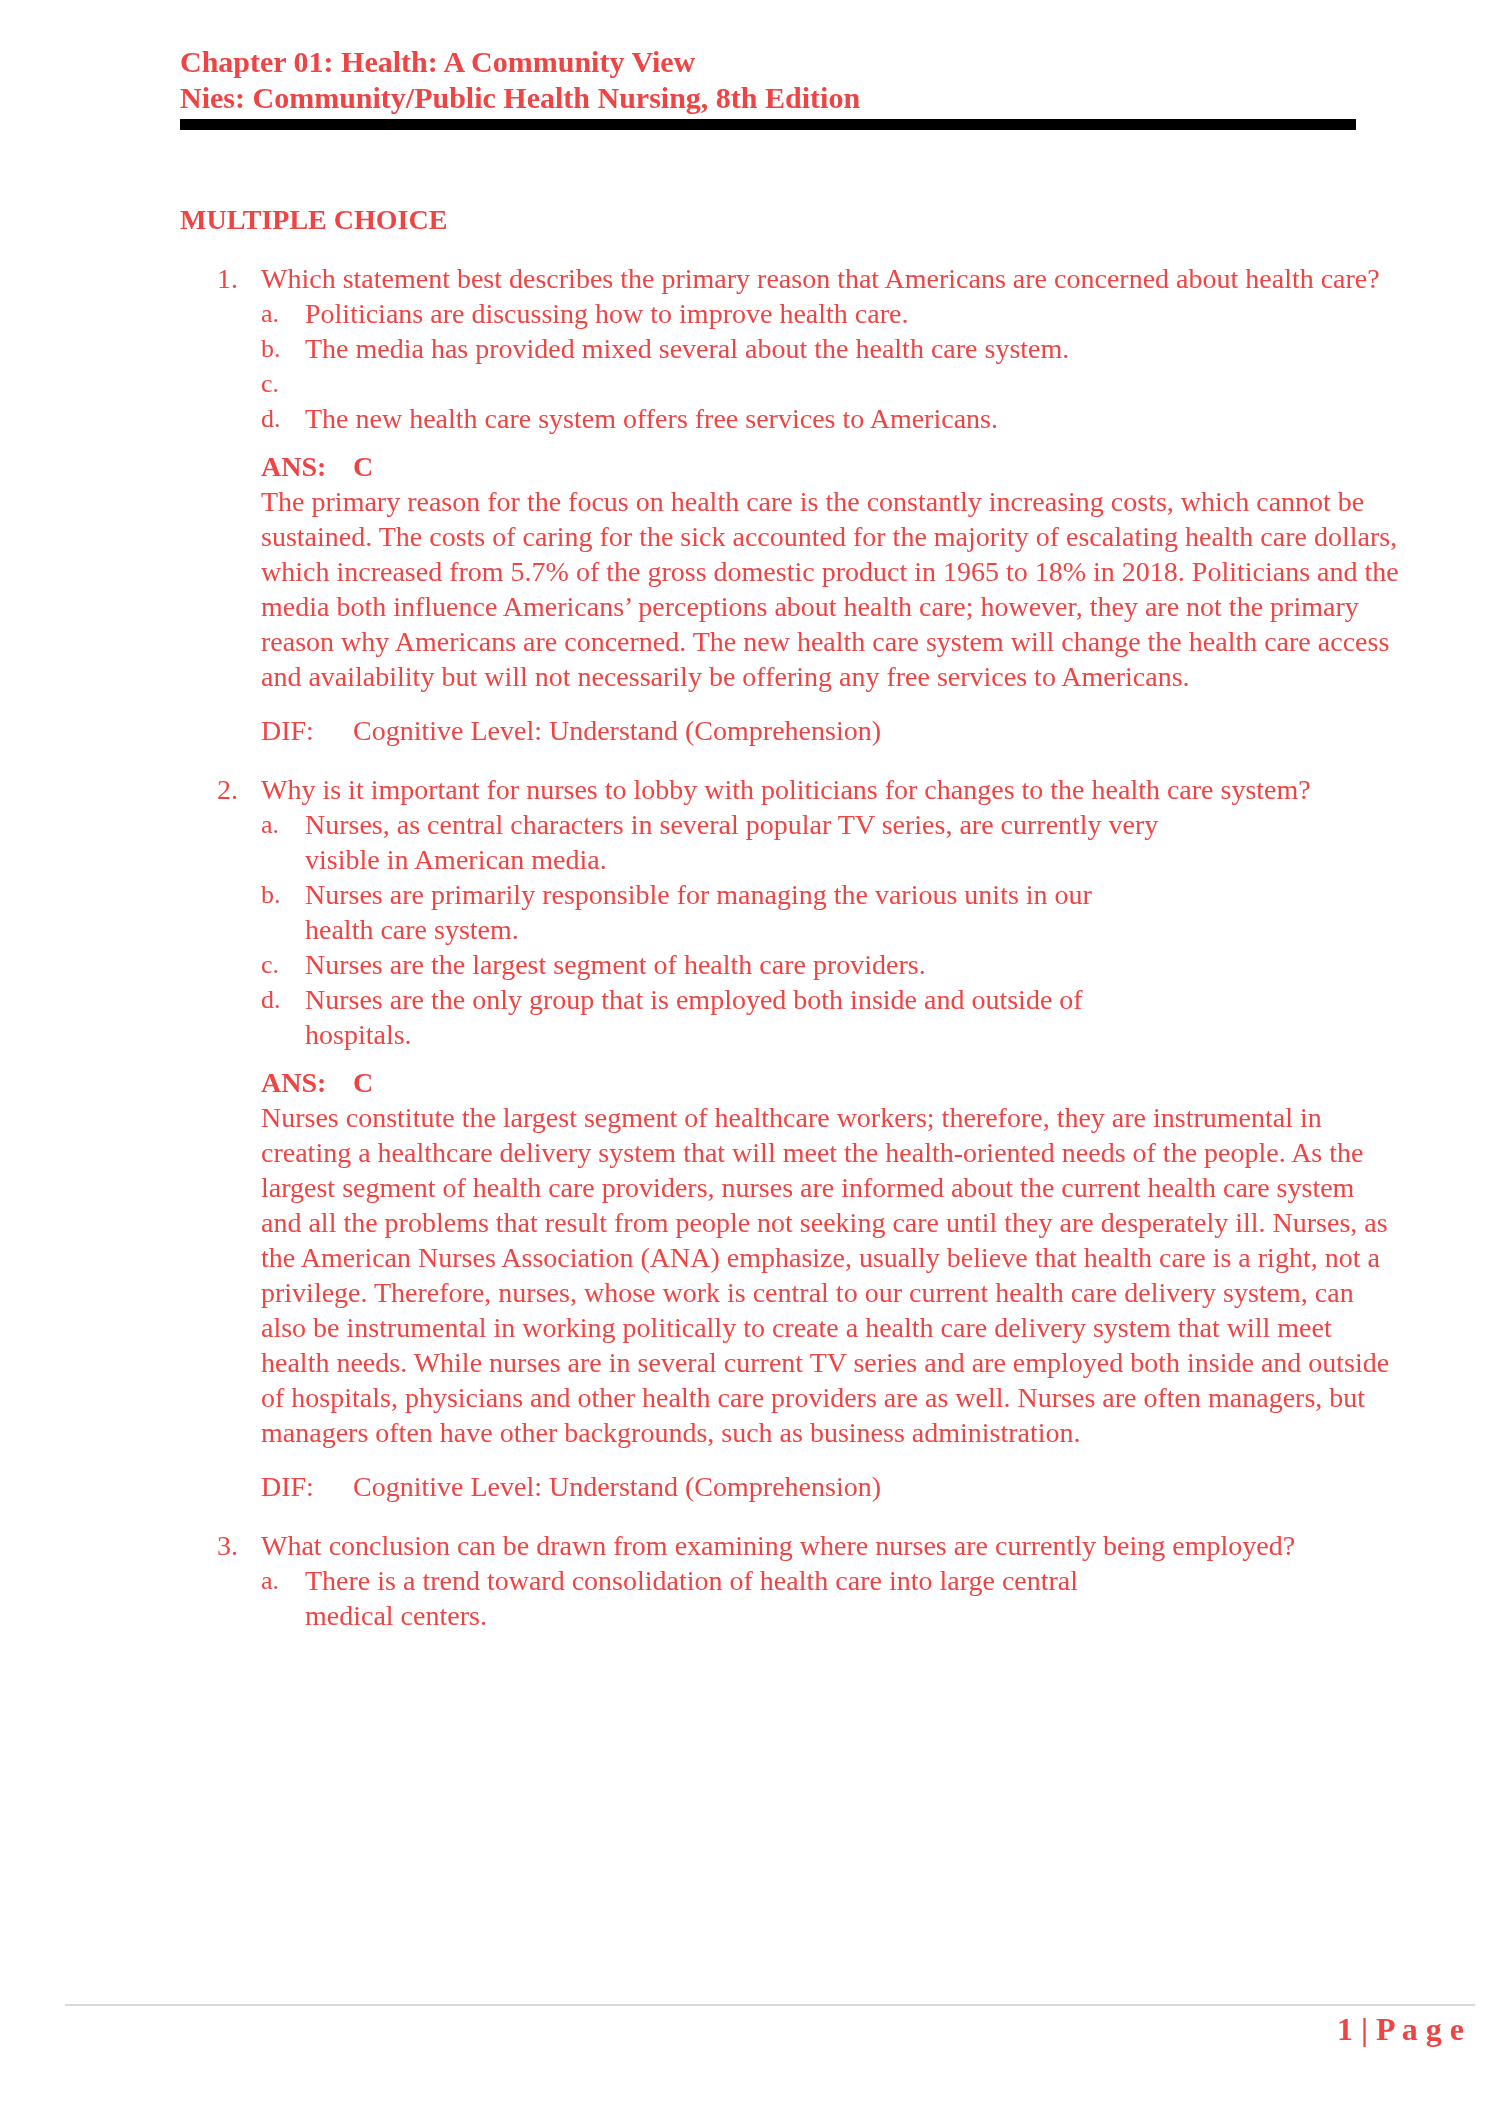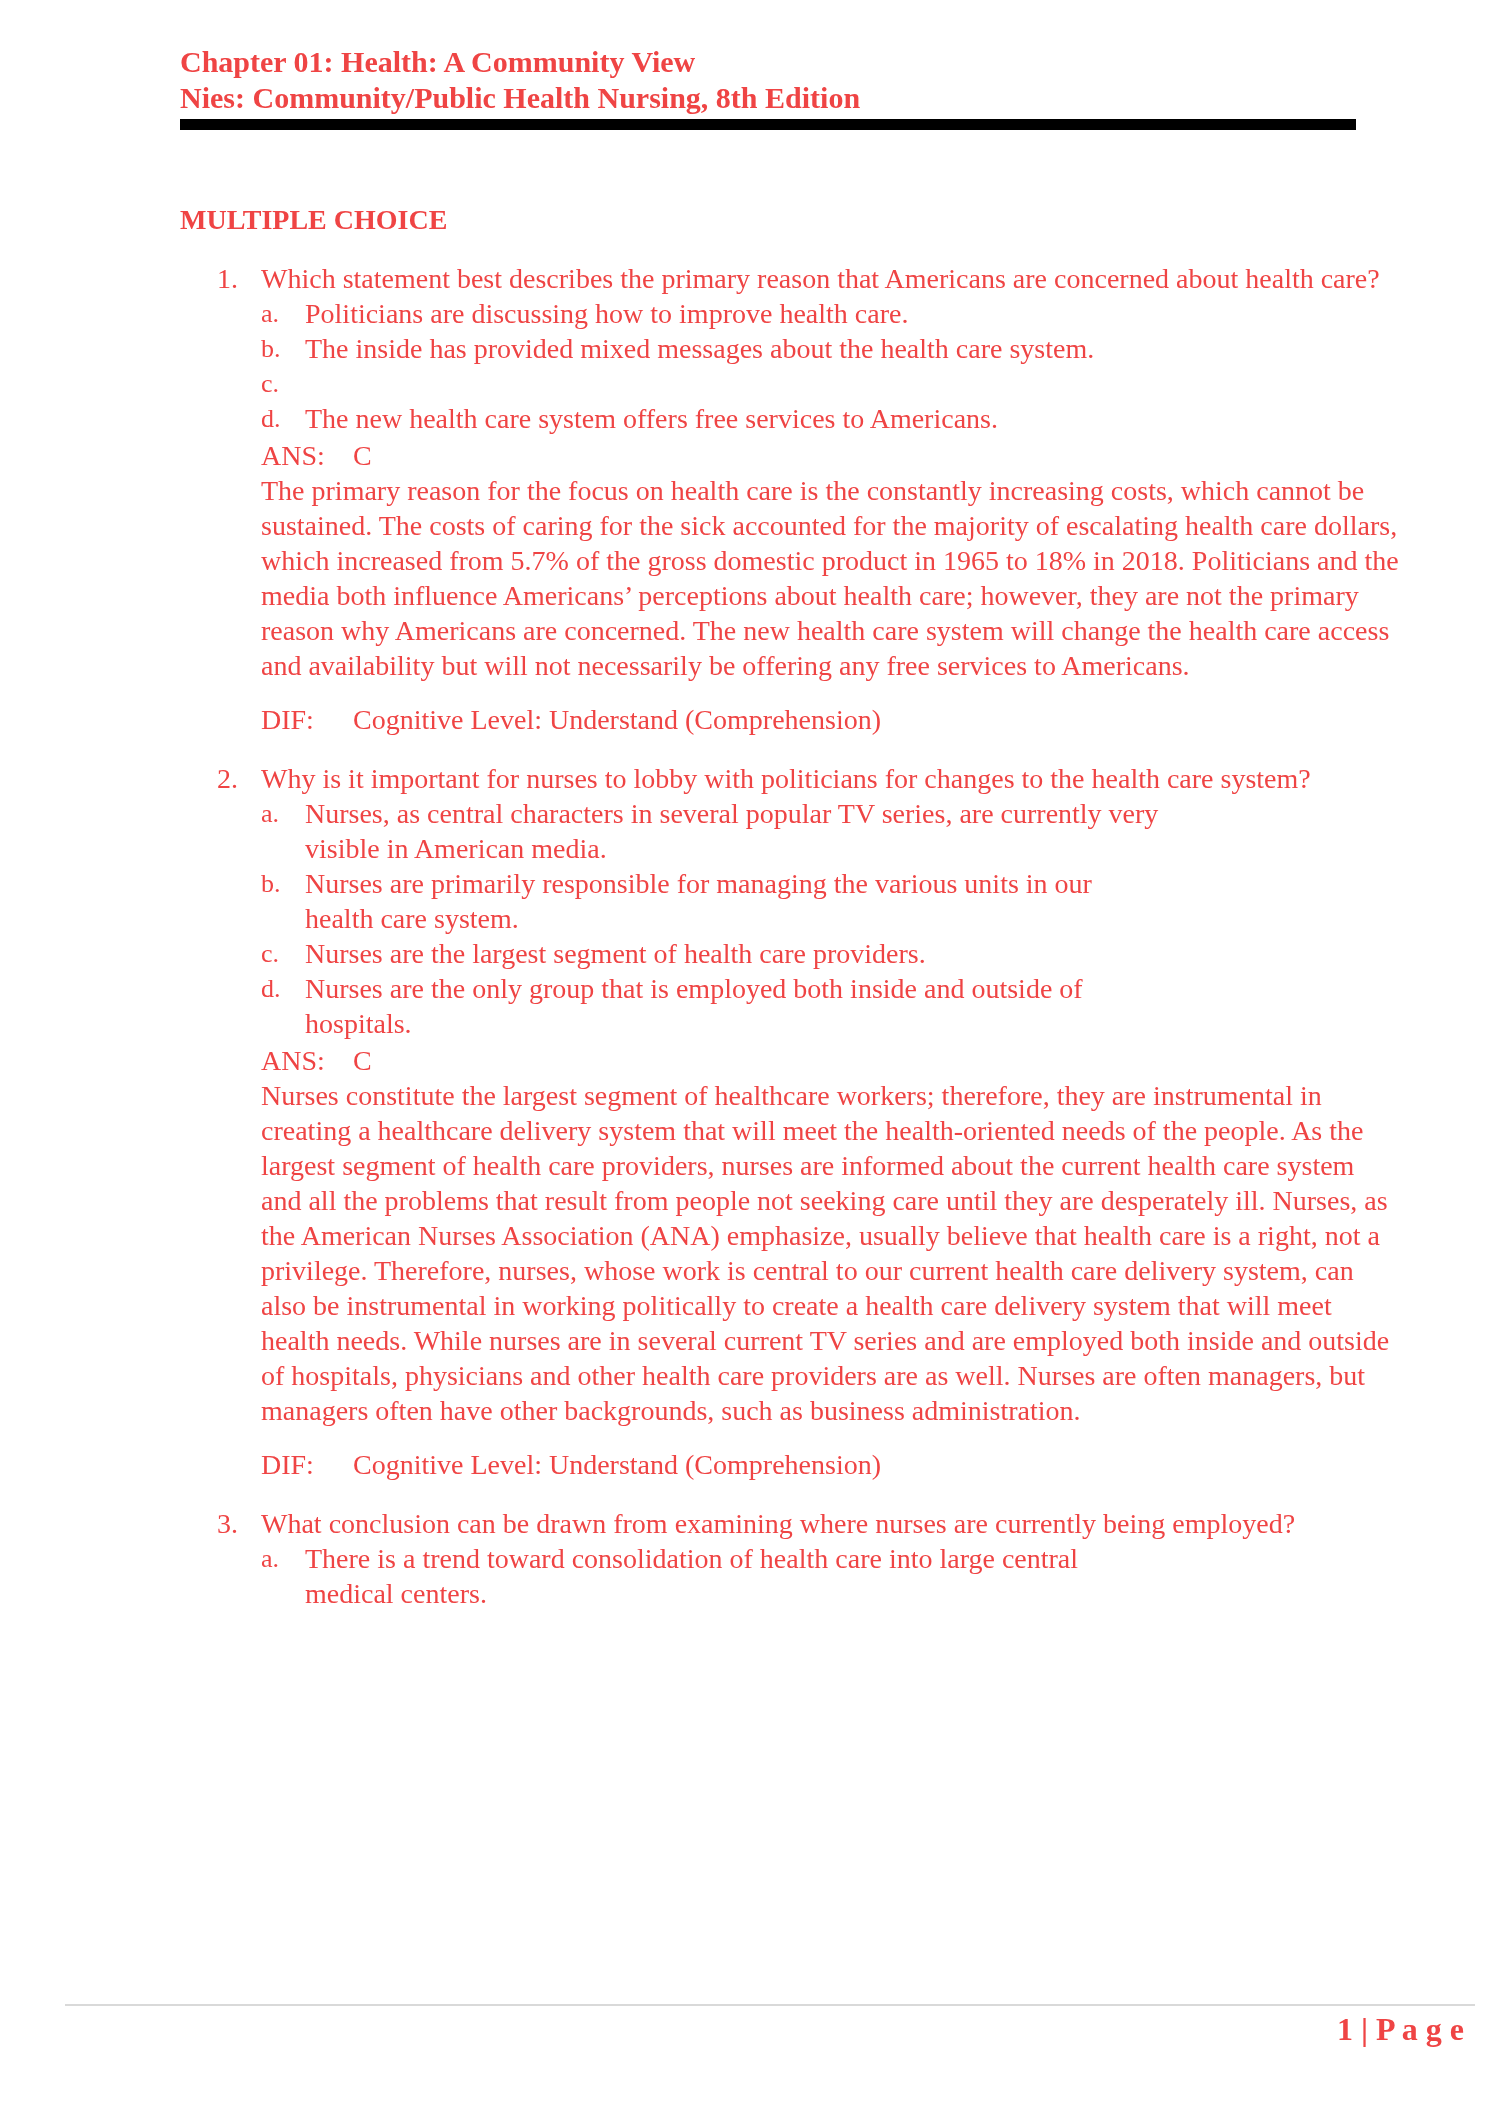--- a/index.html
+++ b/index.html
@@ -31,21 +31,21 @@
     font-weight: 700;
     margin-top: 72px;
   }
   .question { margin-top: 24px; }
   .q-row { display: flex; align-items: flex-start; }
   .q-num { margin-left: 37px; width: 44px; flex: none; }
   .q-body { width: 1140px; flex: none; }
   .option { display: flex; align-items: flex-start; }
   .opt-letter { width: 44px; flex: none; font-size: 26px; }
   .opt-text { max-width: 860px; }
-  .ans-row { margin-top: 2px; }
+  .ans-row { margin-top: 13px; font-weight: bold; }
   .inline-label { display: inline-block; width: 92px; }
   .dif-row { margin-top: 19px; }
   .footer-line {
     position: absolute;
     left: 65px;
     right: 14px;
     top: 2004px;
     border-top: 2px solid #d9d9d9;
   }
   .page-num {
@@ -77,21 +77,21 @@
         <div class="q-num">1.</div>
         <div class="q-body">
           <div>Which statement best describes the primary reason that Americans are concerned about health care?</div>
           <div>
             <div class="option">
               <span class="opt-letter">a.</span>
               <span class="opt-text">Politicians are discussing how to improve health care.</span>
             </div>
             <div class="option">
               <span class="opt-letter">b.</span>
-              <span class="opt-text">The inside has provided mixed messages about the health care system.</span>
+              <span class="opt-text">The media has provided mixed several about the health care system.</span>
             </div>
             <div class="option">
               <span class="opt-letter">c.</span>
             </div>
             <div class="option">
               <span class="opt-letter">d.</span>
               <span class="opt-text">The new health care system offers free services to Americans.</span>
             </div>
           </div>
           <div class="ans-row">

